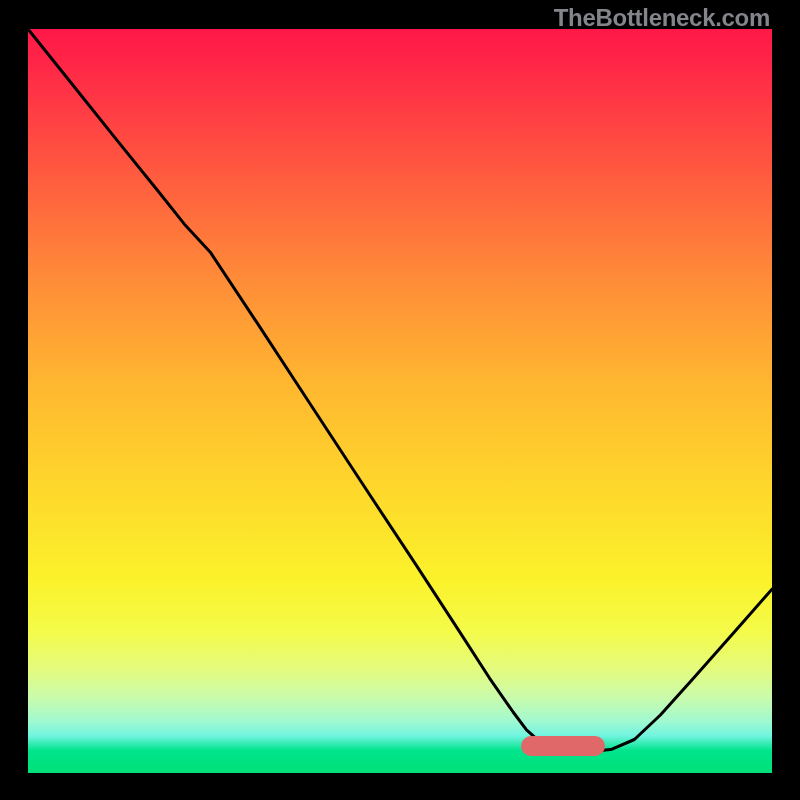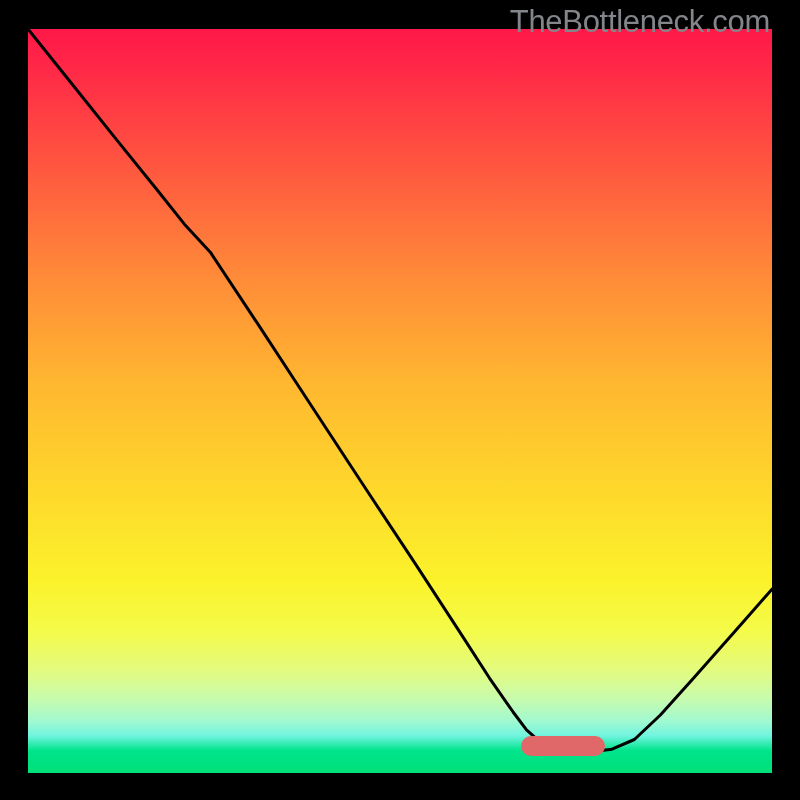--- a/index.html
+++ b/index.html
@@ -52,22 +52,22 @@
   .marker {
     position: absolute;
     background: #e16868;
     border-radius: 10px;
   }
   .watermark {
     position: absolute;
     top: 4px;
     right: 30px;
     color: #83858a;
-    font-size: 31px;
-    font-weight: 400;
+    font-size: 24px;
+    font-weight: 700;
     letter-spacing: -0.3px;
   }
 </style>
 </head>
 <body>
 
 <div class="chart-wrap">
   <div class="gradient"></div>
 
   <svg class="curve-layer" viewBox="0 0 744 744" preserveAspectRatio="none">

